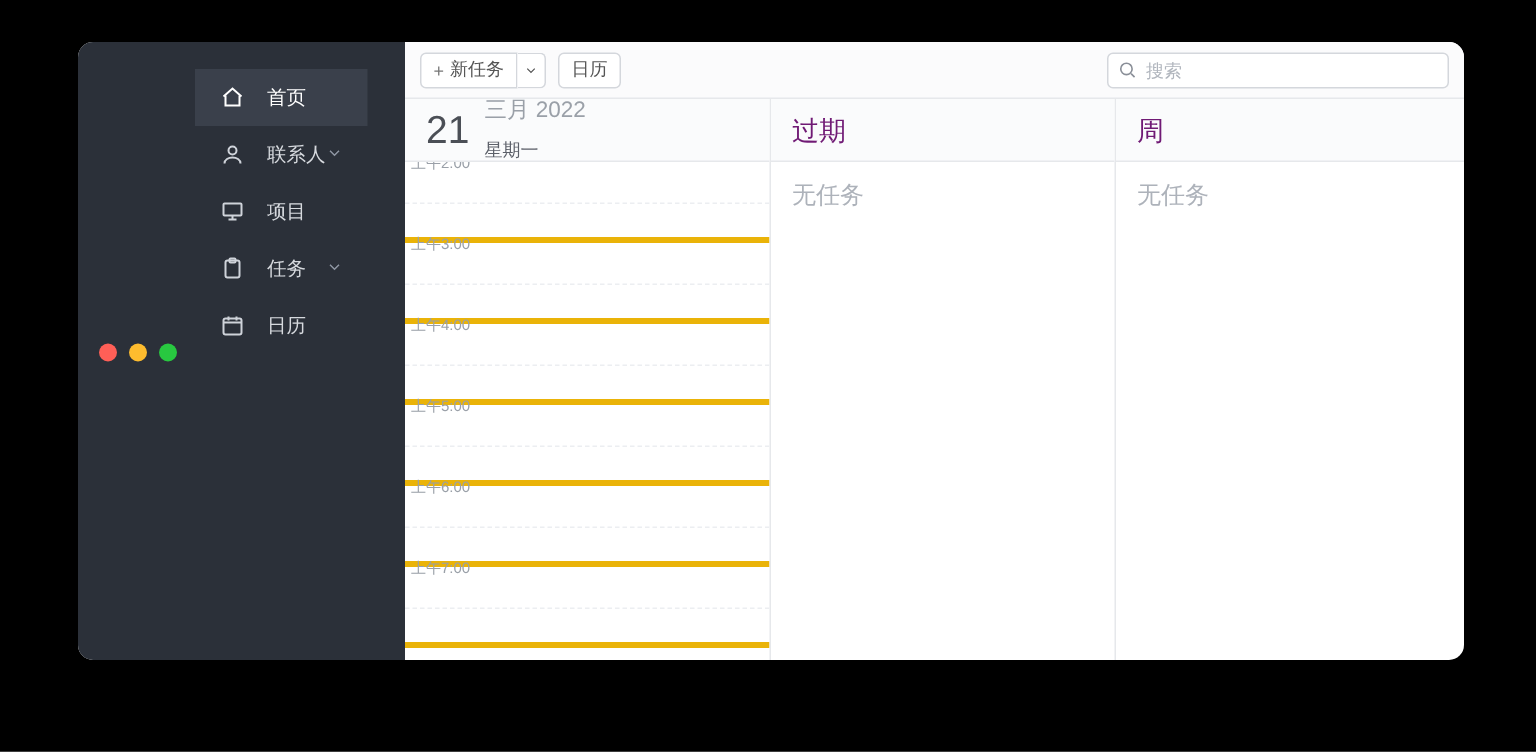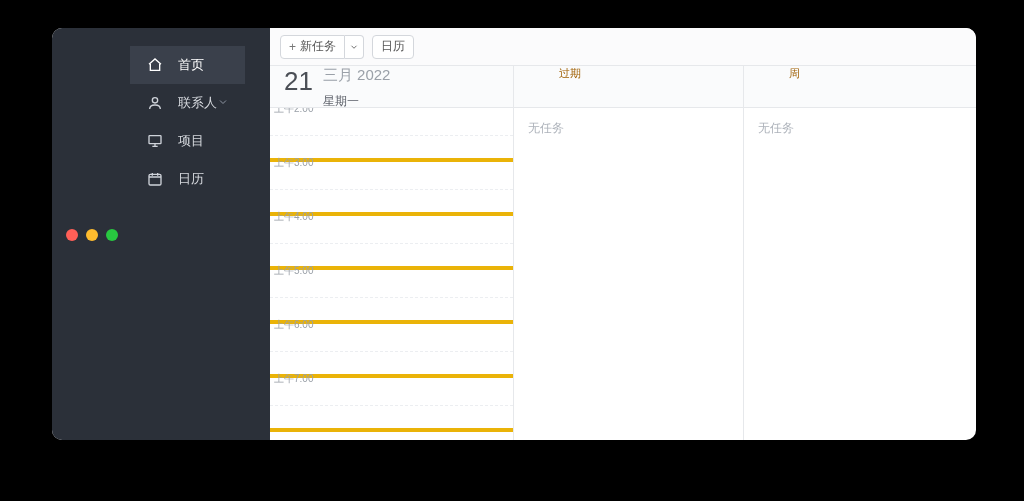--- a/index.html
+++ b/index.html
@@ -121,41 +121,41 @@
     display: flex;
     flex-direction: column;
     min-width: 0;
   }
   .col:last-child { border-right: none; }
   .col.today { width: 244px; flex: none; }
   .col.overdue { flex: 1; }
   .col.week { width: 232px; flex: none; }
   .col-header {
     display: flex;
-    align-items: flex-start;
+    align-items: center;
     height: 42px;
     padding: 0 14px;
     border-bottom: 1px solid #e6e8eb;
     background: #fafbfc;
   }
   .col-header .big {
     font-size: 26px;
     color: #4b4f56;
     margin-right: 10px;
     font-weight: 400;
   }
   .col-header .meta { line-height: 1.15; }
   .col-header .meta .m1 { font-size: 15px; color: #9aa0a8; }
   .col-header .meta .m2 { font-size: 12px; color: #5c6069; font-weight: 500; margin-top: 12px; }
-  .col-header .title { font-size: 11px; color: #a16207; margin-left: 31px; }
+  .col-header .title { font-size: 18px; color: #701a75; }
   .col-body {
     flex: 1;
     overflow: hidden;
     padding: 12px 14px;
-    font-size: 12px;
+    font-size: 16px;
     color: #adb2ba;
   }
   .timeline { padding: 0; font-size: 10px; color: #9aa0a8; }
   .time-row {
     height: 54px;
     border-bottom: 4px solid #eab308;
     position: relative;
   }
   .time-row::after {
     content: "";
@@ -208,20 +208,34 @@
         </div>
         <div class="nav-item">
           <span class="icon">
             <svg viewBox="0 0 24 24" width="16" height="16" fill="none" stroke="currentColor" stroke-width="2">
                 <rect x="3" y="4" width="18" height="12" rx="1"></rect>
                 <path d="M12 16v4"></path>
                 <path d="M8 20h8"></path>
               </svg>
           </span>
           <span class="label">项目</span>
+        </div>
+        <div class="nav-item">
+          <span class="icon">
+            <svg viewBox="0 0 24 24" width="16" height="16" fill="none" stroke="currentColor" stroke-width="2">
+                <rect x="5" y="4" width="14" height="17" rx="2"></rect>
+                <rect x="9" y="2" width="6" height="4" rx="1"></rect>
+              </svg>
+          </span>
+          <span class="label">任务</span>
+          <span class="chev">
+            <svg viewBox="0 0 24 24" width="12" height="12" fill="none" stroke="currentColor" stroke-width="2">
+                <path d="M6 9l6 6 6-6"></path>
+              </svg>
+          </span>
         </div>
         <div class="nav-item">
           <span class="icon">
             <svg viewBox="0 0 24 24" width="16" height="16" fill="none" stroke="currentColor" stroke-width="2">
                 <rect x="3" y="5" width="18" height="16" rx="2"></rect>
                 <path d="M3 9h18"></path>
                 <path d="M8 3v4"></path>
                 <path d="M16 3v4"></path>
               </svg>
           </span>
@@ -241,20 +255,29 @@
             <span>
               <svg viewBox="0 0 24 24" width="10" height="10" fill="none" stroke="currentColor" stroke-width="2">
                   <path d="M6 9l6 6 6-6"></path>
                 </svg>
             </span>
           </button>
         </div>
         <button class="btn">
           <span>日历</span>
         </button>
+        <div class="search">
+          <span class="mag">
+            <svg viewBox="0 0 24 24" width="13" height="13" fill="none" stroke="currentColor" stroke-width="2">
+                <circle cx="11" cy="11" r="7"></circle>
+                <path d="M21 21l-4.3-4.3"></path>
+              </svg>
+          </span>
+          <input type="text" placeholder="搜索" style="">
+        </div>
       </div>
 
       <div class="columns">
         <div class="col today">
           <div class="col-header">
             <span class="big">21</span>
             <span class="meta">
               <div class="m1">三月 2022</div>
               <div class="m2">星期一</div>
             </span>

